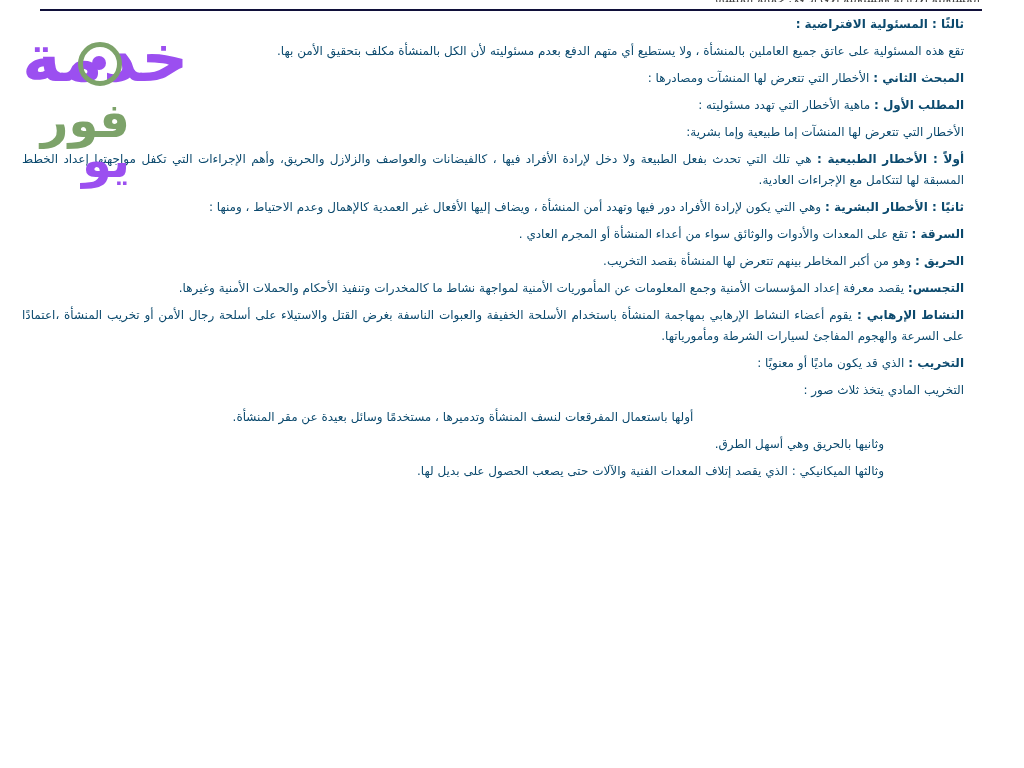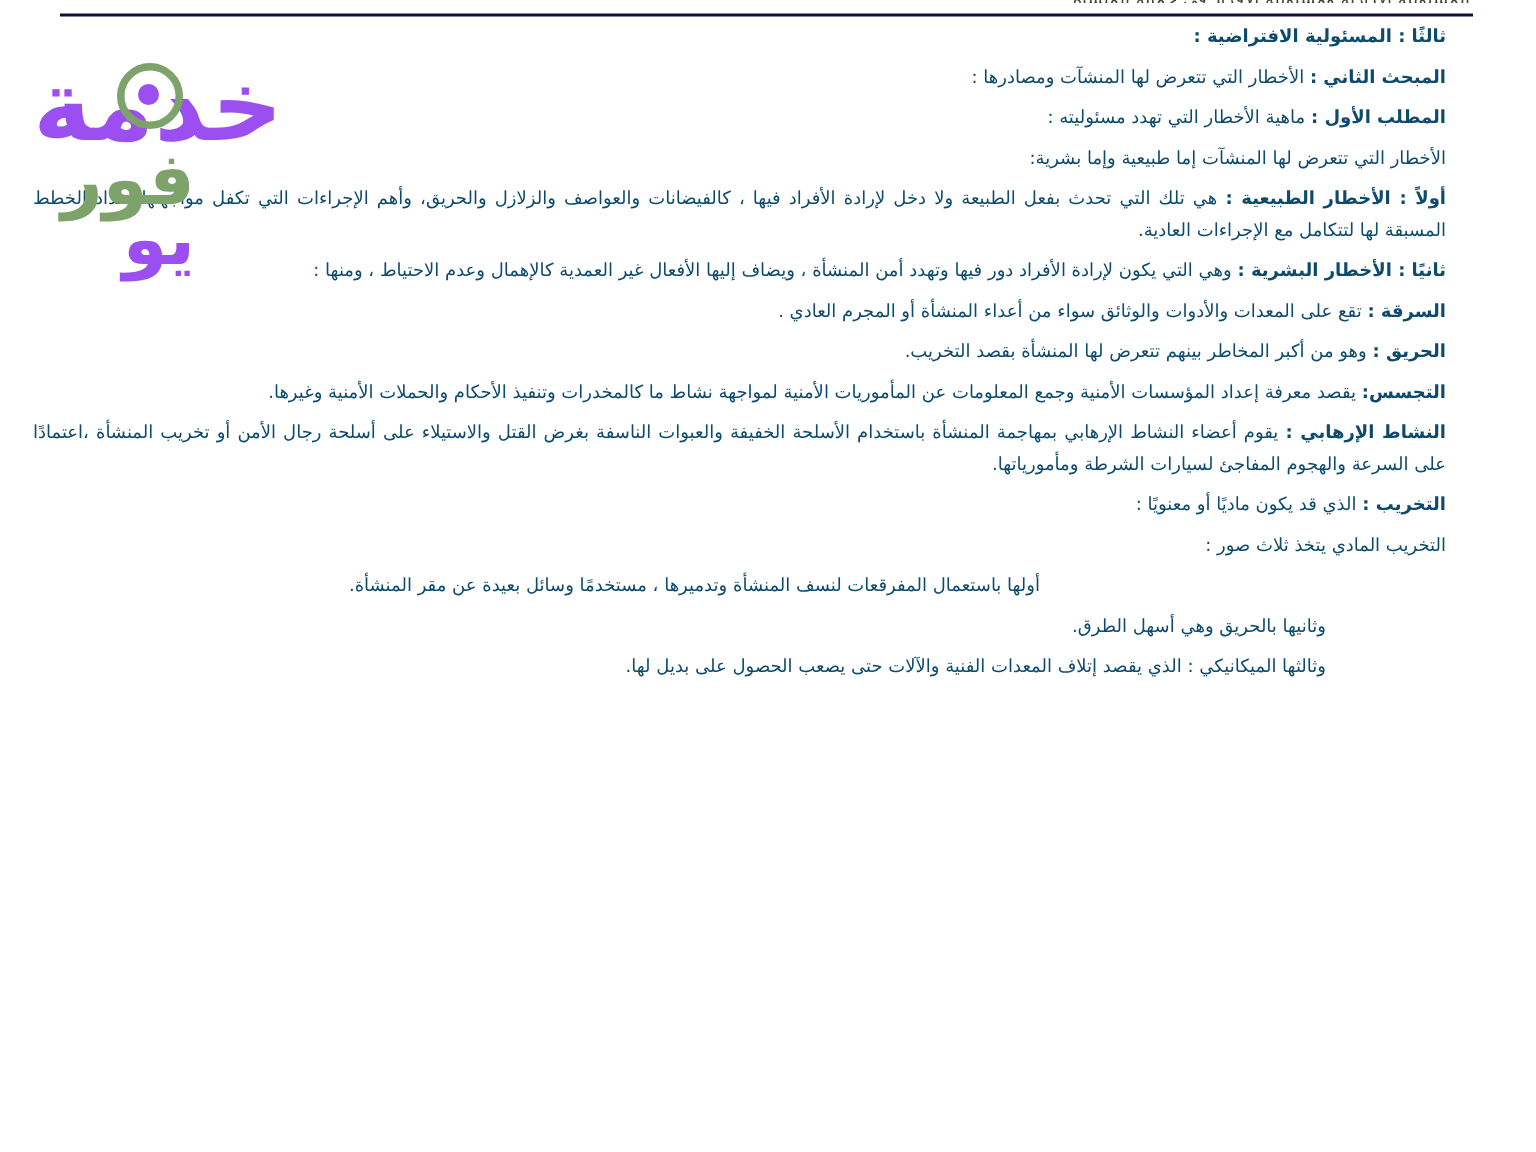--- a/index.html
+++ b/index.html
@@ -14,38 +14,39 @@
   .rule { position:absolute; top:9px; left:40px; width:942px; height:2px; background:#10103a; }
   .doc {
     position:absolute; top:14px; left:22px; width:942px; direction:rtl; text-align:justify;
     font-size:12px; line-height:21px; color:#0c4a6e;
   }
   .p { margin:0 0 6px 0; }
   .p b { font-weight:bold; }
   .sub { padding-right:0; margin-right:60px; text-align:center; }
   .sub2 { margin-right:60px; padding-right:20px; }
   .logo { position:absolute; left:20px; top:24px; width:110px; height:140px; }
-  .logo .l1 { position:absolute; left:2px; top:12px; font-size:66px; font-weight:bold; color:#9b4ff0; line-height:70px; font-family:"DejaVu Sans", sans-serif; direction:rtl; letter-spacing:-4px; }
+  .logo .l1 { position:absolute; left:2px; top:0; font-size:66px; font-weight:bold; color:#9b4ff0; line-height:70px; font-family:"DejaVu Sans", sans-serif; direction:rtl; letter-spacing:-4px; }
   .logo .l2 { position:absolute; left:2px; top:76px; font-size:48px; font-weight:bold; line-height:40px; direction:rtl; }
   .logo .l2 .g { color:#7da36a; }
   .logo .l2 .v { color:#9b4ff0; }
   .logo .ring {
     position:absolute; left:58px; top:18px; width:44px; height:44px; border-radius:50%;
     border:5px solid #7da36a; box-sizing:border-box; background:rgba(255,255,255,0.0);
   }
   .logo .dot { position:absolute; left:72px; top:32px; width:14px; height:14px; border-radius:50%; background:#9b4ff0; }
 </style>
 </head>
 <body>
 
 <div class="top-cut">المسئولية الإدارية ومسئولية الأفراد في حماية المنشأة</div>
 <div class="rule"></div>
 
 <div class="doc">
   <p class="p"><b>ثالثًا : المسئولية الافتراضية :</b></p>
+  <p class="p">تقع هذه المسئولية على عاتق جميع العاملين بالمنشأة ، ولا يستطيع أي متهم الدفع بعدم مسئوليته لأن الكل بالمنشأة مكلف بتحقيق الأمن بها.</p>
   <p class="p"><b>المبحث الثاني :</b><span> الأخطار التي تتعرض لها المنشآت ومصادرها :</span></p>
   <p class="p"><b>المطلب الأول :</b><span> ماهية الأخطار التي تهدد مسئوليته :</span></p>
   <p class="p">الأخطار التي تتعرض لها المنشآت إما طبيعية وإما بشرية:</p>
   <p class="p"><b>أولاً : الأخطار الطبيعية :</b><span> هي تلك التي تحدث بفعل الطبيعة ولا دخل لإرادة الأفراد فيها ، كالفيضانات والعواصف والزلازل والحريق، وأهم الإجراءات التي تكفل مواجهتها إعداد الخطط المسبقة لها لتتكامل مع الإجراءات العادية.</span></p>
   <p class="p"><b>ثانيًا : الأخطار البشرية :</b><span> وهي التي يكون لإرادة الأفراد دور فيها وتهدد أمن المنشأة ، ويضاف إليها الأفعال غير العمدية كالإهمال وعدم الاحتياط ، ومنها :</span></p>
   <p class="p"><b>السرقة :</b><span> تقع على المعدات والأدوات والوثائق سواء من أعداء المنشأة أو المجرم العادي .</span></p>
   <p class="p"><b>الحريق :</b><span> وهو من أكبر المخاطر بينهم تتعرض لها المنشأة بقصد التخريب.</span></p>
   <p class="p"><b>التجسس:</b><span> يقصد معرفة إعداد المؤسسات الأمنية وجمع المعلومات عن المأموريات الأمنية لمواجهة نشاط ما كالمخدرات وتنفيذ الأحكام والحملات الأمنية وغيرها.</span></p>
   <p class="p"><b>النشاط الإرهابي :</b><span> يقوم أعضاء النشاط الإرهابي بمهاجمة المنشأة باستخدام الأسلحة الخفيفة والعبوات الناسفة بغرض القتل والاستيلاء على أسلحة رجال الأمن أو تخريب المنشأة ،اعتمادًا على السرعة والهجوم المفاجئ لسيارات الشرطة ومأمورياتها.</span></p>
   <p class="p"><b>التخريب :</b><span> الذي قد يكون ماديًا أو معنويًا :</span></p>

